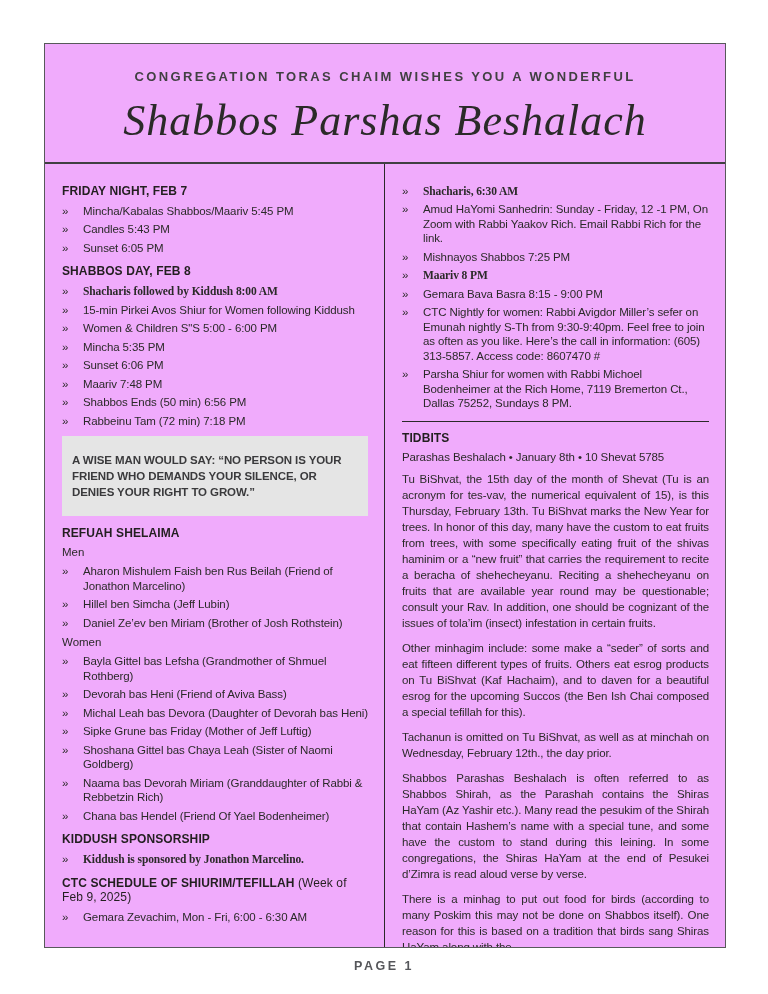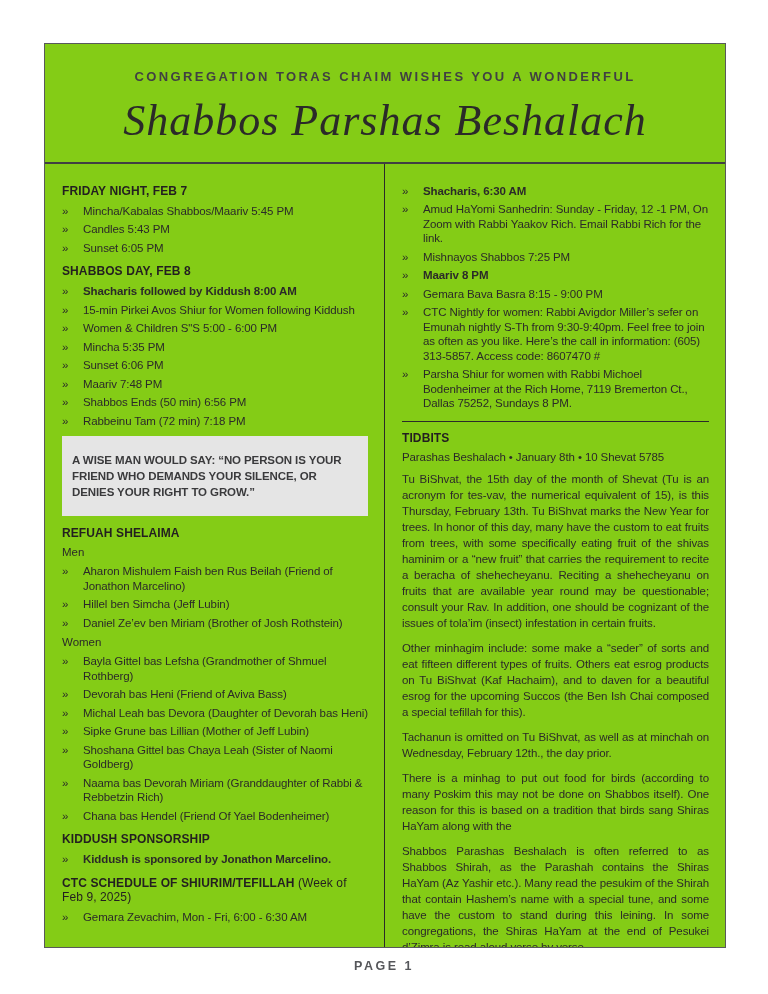--- a/index.html
+++ b/index.html
@@ -3,21 +3,21 @@
 <meta charset="utf-8">
 <style>
   html,body{margin:0;padding:0;}
   body{
     width:768px;height:994px;position:relative;background:#ffffff;
     font-family:"Liberation Sans", sans-serif;color:#2b2a29;overflow:hidden;
     -webkit-font-smoothing:antialiased;
   }
   .sheet{
     position:absolute;left:44px;top:43px;width:682px;height:905px;
-    box-sizing:border-box;border:1px solid #58595b;background:#84cc16;
+    box-sizing:border-box;border:1px solid #58595b;background:#f0abfc;
     display:flex;flex-direction:column;
   }
   .masthead{
     flex:0 0 auto;text-align:center;padding:25px 12px 15px;
     border-bottom:2px solid #414042;
   }
   .greeting{
     font-size:13px;font-weight:bold;letter-spacing:2.4px;color:#414042;
   }
   .script-title{
@@ -37,21 +37,21 @@
   .sec:first-child{margin-top:7px;}
   .sfx{font-weight:normal;}
   .list{margin:0 0 2px;}
   .list.first{margin-top:7px;}
   .li{
     display:flex;align-items:flex-start;
     font-size:11.5px;line-height:14.5px;margin:0 0 4px;letter-spacing:-0.1px;
   }
   .mk{flex:0 0 21px;color:#2b2a29;}
   .tx{flex:1 1 auto;min-width:0;}
-  .li.bold .tx{font-weight:bold;}
+  .li.bold .tx{font-weight:bold;font-family:Liberation Serif, serif;}
   .quote{
     background:#e5e5e5;color:#3a3a3c;font-weight:bold;
     font-size:11.5px;line-height:16px;padding:16px 10px;
     margin:8px 0 10px;letter-spacing:-0.1px;
   }
   .plain-label{font-size:11.5px;margin:6px 0 6px;}
   .divider{border:0;border-top:1px solid #2b2a29;margin:10px 0 0;}
   .sub{font-size:11.5px;margin:0 0 8px;letter-spacing:-0.1px;}
   .para{
     font-size:11.5px;line-height:16px;text-align:justify;
@@ -157,21 +157,21 @@
         <div class="li">
             <span class="mk">»</span>
             <span class="tx">Devorah bas Heni (Friend of Aviva Bass)</span>
           </div>
         <div class="li">
             <span class="mk">»</span>
             <span class="tx">Michal Leah bas Devora (Daughter of Devorah bas Heni)</span>
           </div>
         <div class="li">
             <span class="mk">»</span>
-            <span class="tx">Sipke Grune bas Lillian (Mother of Jeff Lubin)</span>
+            <span class="tx">Sipke Grune bas Friday (Mother of Jeff Luftig)</span>
           </div>
         <div class="li">
             <span class="mk">»</span>
             <span class="tx">Shoshana Gittel bas Chaya Leah (Sister of Naomi Goldberg)</span>
           </div>
         <div class="li">
             <span class="mk">»</span>
             <span class="tx">Naama bas Devorah Miriam (Granddaughter of Rabbi &amp; Rebbetzin Rich)</span>
           </div>
         <div class="li">
@@ -232,22 +232,22 @@
       </div>
 
       <hr class="divider">
 
       <h3 class="sec">TIDBITS</h3>
       <div class="sub">Parashas Beshalach • January 8th • 10 Shevat 5785</div>
 
       <p class="para">Tu BiShvat, the 15th day of the month of Shevat (Tu is an acronym for tes-vav, the numerical equivalent of 15), is this Thursday, February 13th. Tu BiShvat marks the New Year for trees. In honor of this day, many have the custom to eat fruits from trees, with some specifically eating fruit of the shivas haminim or a “new fruit” that carries the requirement to recite a beracha of shehecheyanu. Reciting a shehecheyanu on fruits that are available year round may be questionable; consult your Rav. In addition, one should be cognizant of the issues of tola’im (insect) infestation in certain fruits.</p>
       <p class="para">Other minhagim include: some make a “seder” of sorts and eat fifteen different types of fruits. Others eat esrog products on Tu BiShvat (Kaf Hachaim), and to daven for a beautiful esrog for the upcoming Succos (the Ben Ish Chai composed a special tefillah for this).</p>
       <p class="para">Tachanun is omitted on Tu BiShvat, as well as at minchah on Wednesday, February 12th., the day prior.</p>
+      <p class="para">Shabbos Parashas Beshalach is often referred to as Shabbos Shirah, as the Parashah contains the Shiras HaYam (Az Yashir etc.). Many read the pesukim of the Shirah that contain Hashem’s name with a special tune, and some have the custom to stand during this leining. In some congregations, the Shiras HaYam at the end of Pesukei d’Zimra is read aloud verse by verse.</p>
       <p class="para">There is a minhag to put out food for birds (according to many Poskim this may not be done on Shabbos itself). One reason for this is based on a tradition that birds sang Shiras HaYam along with the</p>
-      <p class="para">Shabbos Parashas Beshalach is often referred to as Shabbos Shirah, as the Parashah contains the Shiras HaYam (Az Yashir etc.). Many read the pesukim of the Shirah that contain Hashem’s name with a special tune, and some have the custom to stand during this leining. In some congregations, the Shiras HaYam at the end of Pesukei d’Zimra is read aloud verse by verse.</p>
 
     </section>
 
   </div>
 </div>
 
 <footer class="footer">
   <span class="page-label">PAGE 1</span>
 </footer>
 

